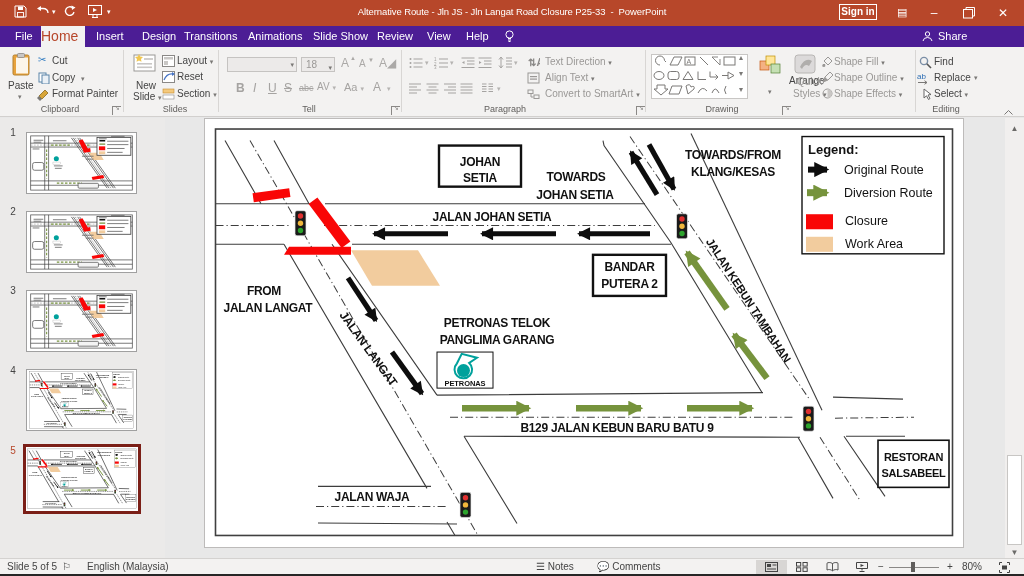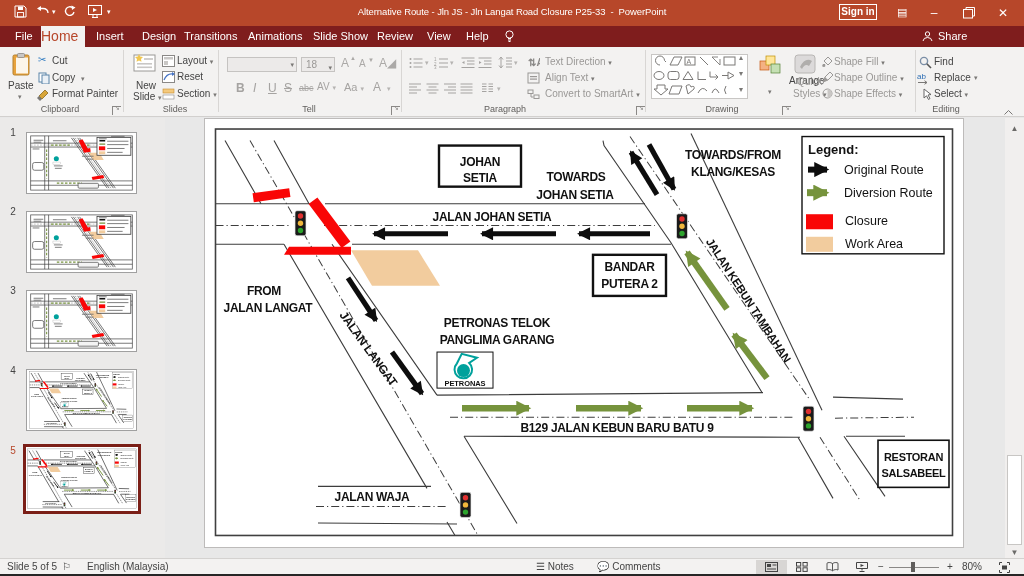--- a/index.html
+++ b/index.html
@@ -9,21 +9,21 @@
 #page { position:relative; width:1024px; height:532px; }
 
 
 #titlebar { position:absolute; left:0; top:0; width:1024px; height:26px; background:#B7472A; color:#fff; }
 #titlebar .qat { position:absolute; top:4px; font-size:11px; color:#fff; }
 #title-text { position:absolute; top:6px; left:0; width:1024px; text-align:center; font-size:9.5px; letter-spacing:-0.1px; color:#fff; }
 #signin { position:absolute; left:839px; top:4px; width:38px; height:16px; border:1px solid #fff; font-size:10px; line-height:14px; text-align:center; font-weight:bold; }
 .winbtn { position:absolute; top:0; width:34px; height:26px; text-align:center; line-height:26px; font-size:12px; color:#fff; }
 
 
-#tabs { position:absolute; left:0; top:26px; width:1024px; height:21px; background:#7f1d1d; }
+#tabs { position:absolute; left:0; top:26px; width:1024px; height:21px; background:#4c1d95; }
 .tab { position:absolute; top:0; height:21px; line-height:21px; font-size:11px; color:#fff; }
 #tab-home { position:absolute; left:41px; top:0; width:44px; height:21px; background:#F3F2F1; color:#B7472A; text-align:left; line-height:21px; font-size:14px; }
 
 
 #ribbon { position:absolute; left:0; top:47px; width:1024px; height:70px; background:#F3F2F1; border-bottom:1px solid #D2D0CE; }
 .rlabel { position:absolute; top:57px; font-size:9px; color:#605E5C; width:120px; text-align:center; }
 .rdiv { position:absolute; top:3px; height:62px; width:1px; background:#D8D6D4; }
 .rtext { position:absolute; font-size:10px; color:#444; white-space:nowrap; }
 .rgray { color:#9A9896 !important; }
 .launch { position:absolute; width:9px; height:9px; border-left:1px solid #8a8886; border-top:1px solid #8a8886; }

